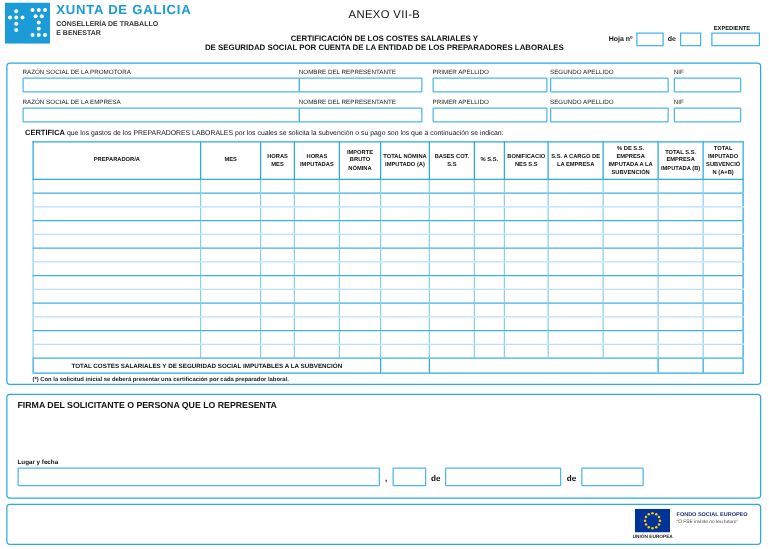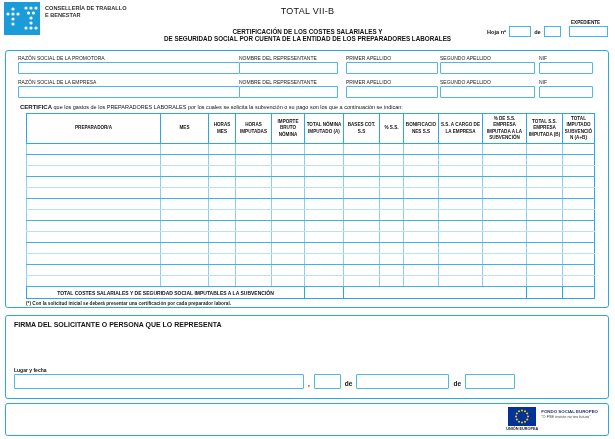--- a/index.html
+++ b/index.html
@@ -90,28 +90,29 @@
       <circle cx="24.5" cy="11" r="1.6"></circle>
         <circle cx="29.5" cy="11" r="1.6"></circle>
       <circle cx="27" cy="16" r="1.6"></circle>
         <circle cx="27" cy="21" r="1.6"></circle>
       <circle cx="22" cy="26" r="1.6"></circle>
         <circle cx="27" cy="26" r="1.6"></circle>
         <circle cx="32" cy="26" r="1.6"></circle>
     </g>
   </svg>
   <div class="brand-text">
+    <div class="org-name">XUNTA DE GALICIA</div>
     <div class="dept">
       <div>CONSELLERÍA DE TRABALLO</div>
       <div>E BENESTAR</div>
     </div>
   </div>
 </div>
 
-<div class="anexo">TOTAL VII-B</div>
+<div class="anexo">ANEXO VII-B</div>
 
 <div class="doc-title">
   <div>CERTIFICACIÓN DE LOS COSTES SALARIALES Y</div>
   <div>DE SEGURIDAD SOCIAL POR CUENTA DE LA ENTIDAD DE LOS PREPARADORES LABORALES</div>
 </div>
 
 <div class="hoja-row">
   <span class="hoja-label">Hoja nº</span>
   <input class="mini-box hoja-box" type="text" style="">
   <span class="hoja-label">de</span>

